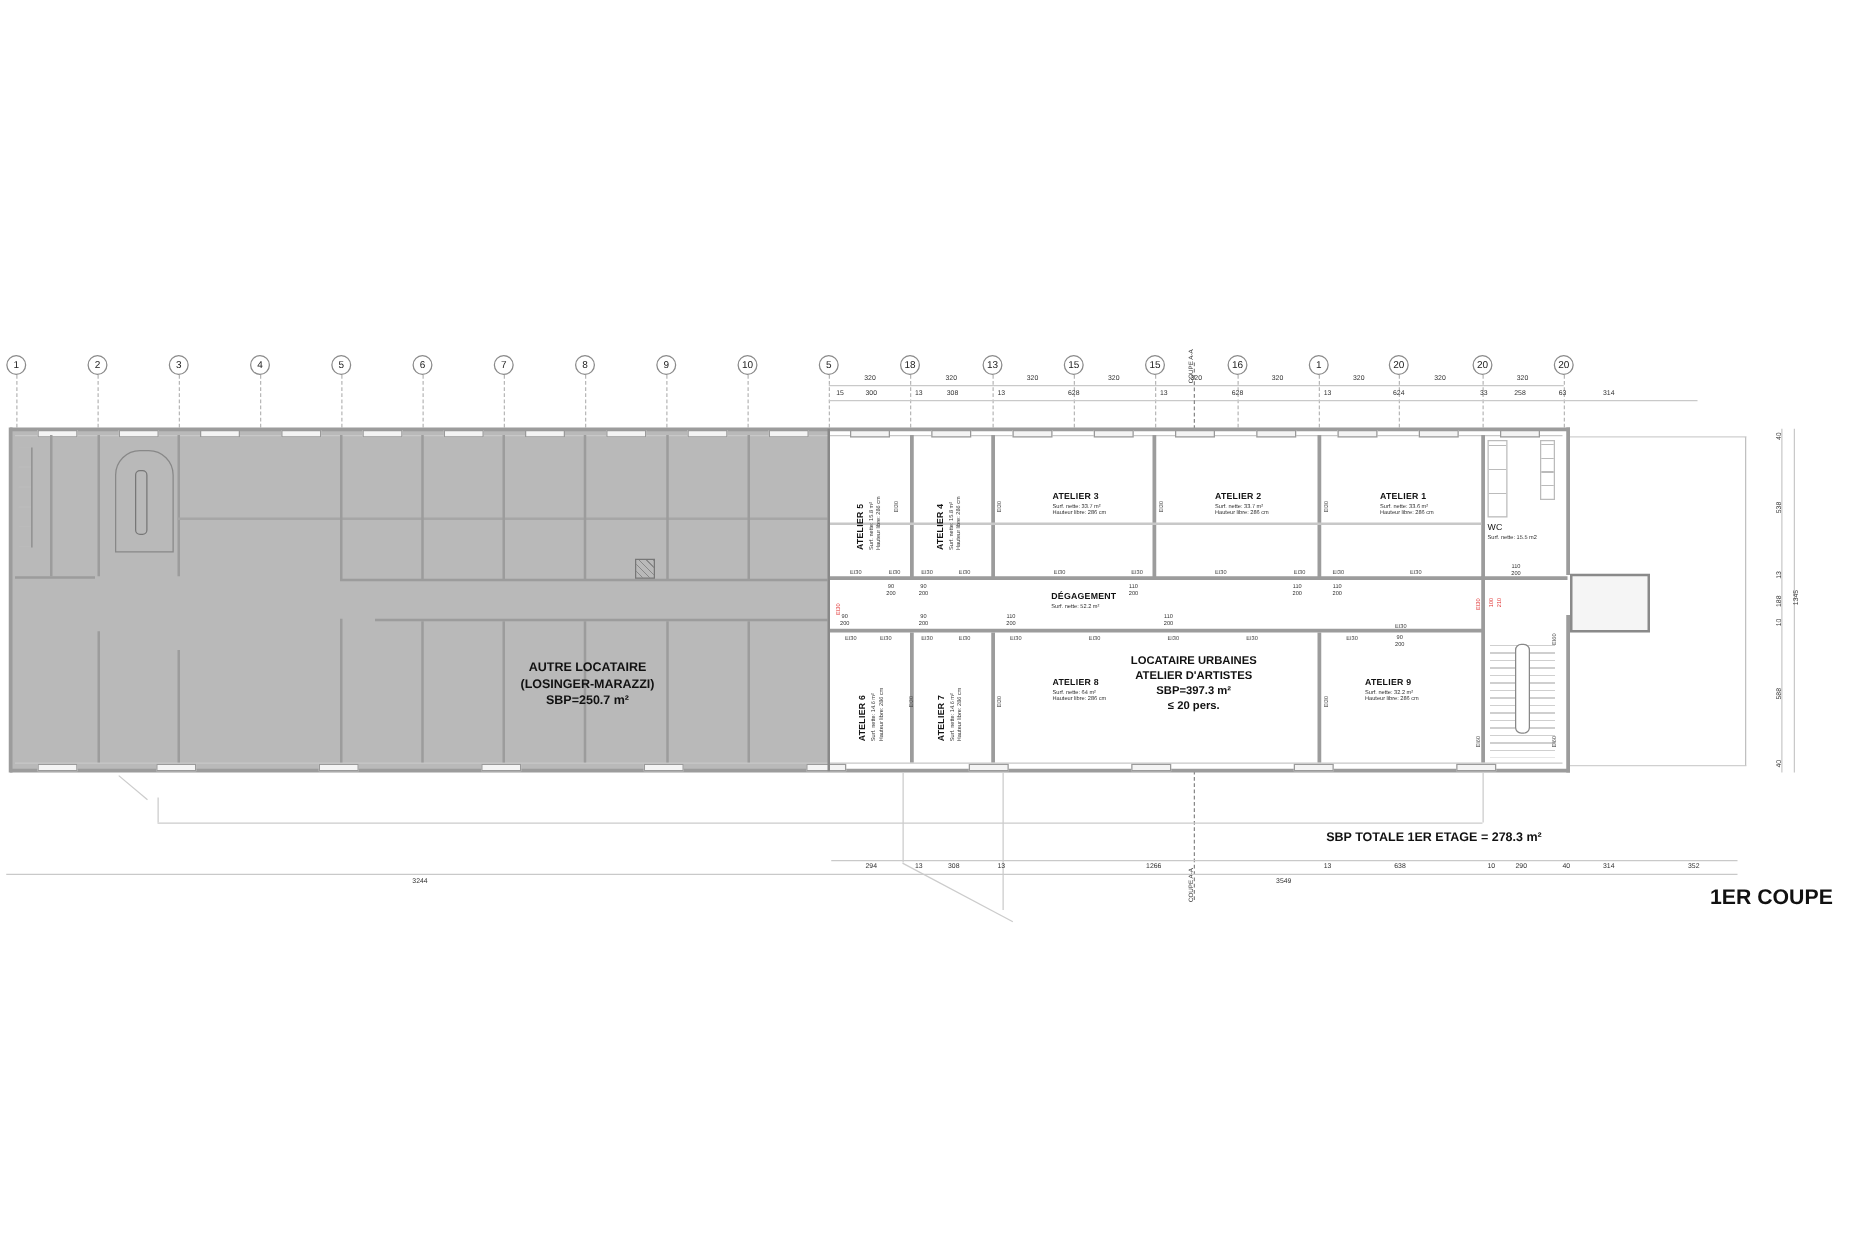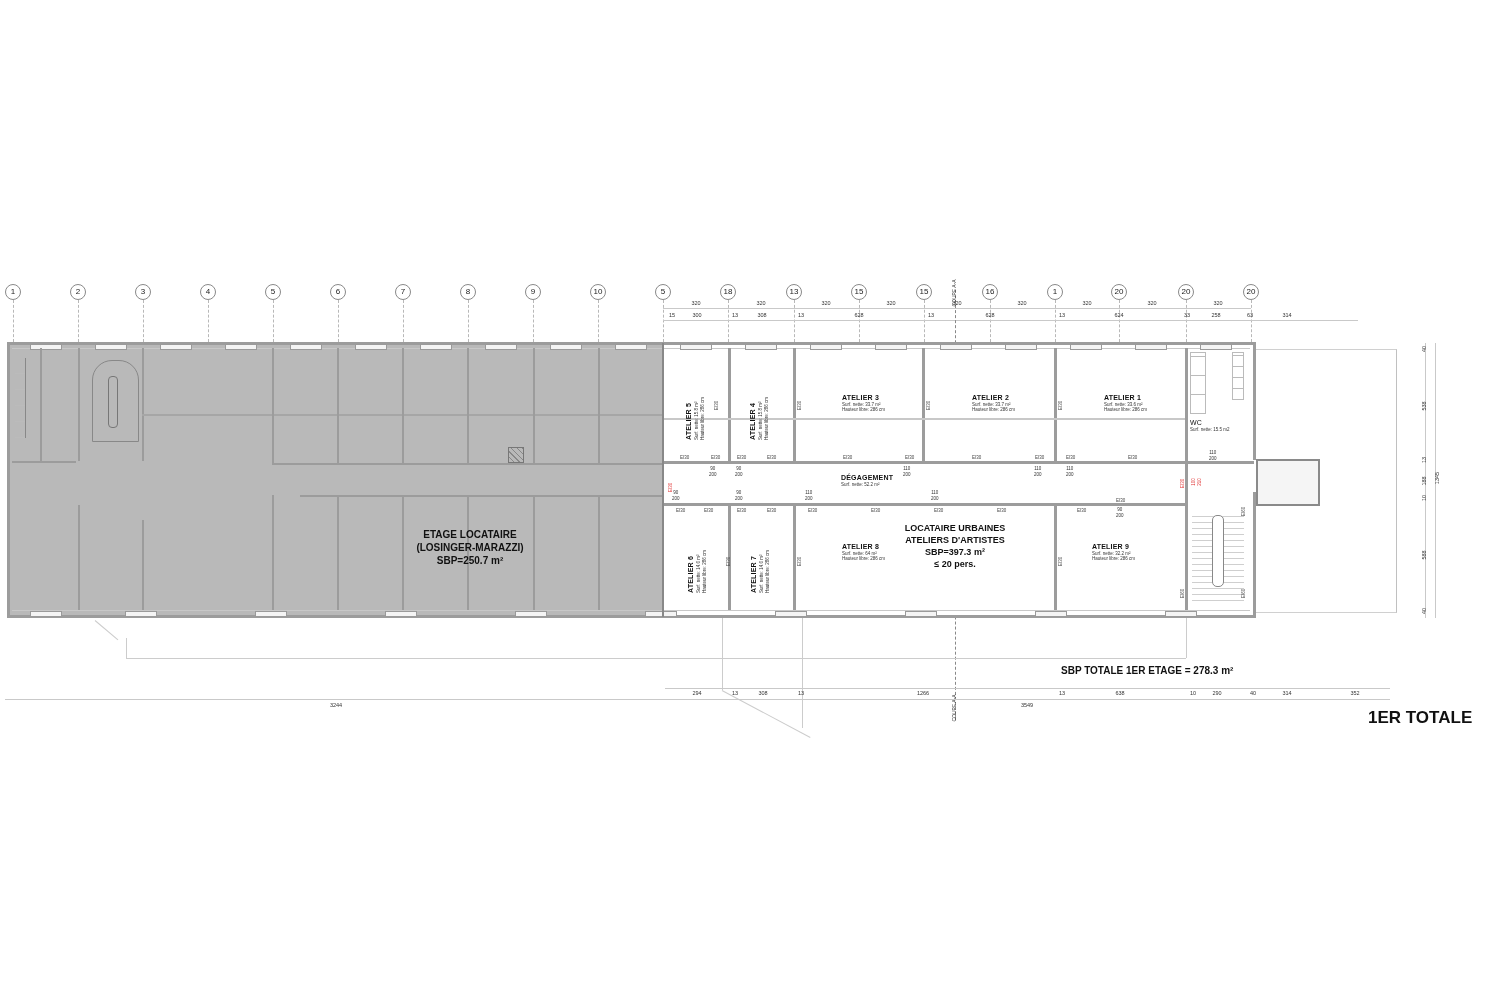--- a/index.html
+++ b/index.html
@@ -241,28 +241,28 @@
 
   <span class="room-title" style="left:1092px;top:543px;">ATELIER 9</span>
   <span class="room-sub" style="left:1092px;top:551px;">Surf. nette: 32.2 m²</span>
   <span class="room-sub" style="left:1092px;top:556px;">Hauteur libre: 286 cm</span>
 
   <span class="room-title" style="left:841px;top:474px;">DÉGAGEMENT</span>
   <span class="room-sub" style="left:841px;top:482px;">Surf. nette: 52.2 m²</span>
 </div>
 
 <div class="big-label" style="left:380px;top:528px;width:180px;font-size:10px;line-height:13px;">
-  <div>ETAGE LOCATAIRE</div>
+  <div>AUTRE LOCATAIRE</div>
   <div>(LOSINGER-MARAZZI)</div>
   <div>SBP=250.7 m²</div>
 </div>
 
 <div class="big-label" style="left:875px;top:522px;width:160px;font-size:9px;line-height:12px;">
   <div>LOCATAIRE URBAINES</div>
-  <div>ATELIERS D'ARTISTES</div>
+  <div>ATELIER D'ARTISTES</div>
   <div>SBP=397.3 m²</div>
   <div>≤ 20 pers.</div>
 </div>
 
 <div>
   <span class="ei" style="left:680px;top:455px;">EI30</span>
   <span class="ei" style="left:711px;top:455px;">EI30</span>
   <span class="ei" style="left:737px;top:455px;">EI30</span>
   <span class="ei" style="left:767px;top:455px;">EI30</span>
   <span class="ei" style="left:843px;top:455px;">EI30</span>
@@ -385,13 +385,13 @@
   <span class="dim-text" style="left:1120px;top:690px;">638</span>
   <span class="dim-text" style="left:1193px;top:690px;">10</span>
   <span class="dim-text" style="left:1217px;top:690px;">290</span>
   <span class="dim-text" style="left:1253px;top:690px;">40</span>
   <span class="dim-text" style="left:1287px;top:690px;">314</span>
   <span class="dim-text" style="left:1355px;top:690px;">352</span>
   <span class="dim-text" style="left:336px;top:702px;">3244</span>
   <span class="dim-text" style="left:1027px;top:702px;">3549</span>
 </div>
 
-<span class="abs" style="left:1368px;top:708px;font-size:17px;font-weight:bold;white-space:nowrap;">1ER TOTALE</span>
+<span class="abs" style="left:1368px;top:708px;font-size:17px;font-weight:bold;white-space:nowrap;">1ER COUPE</span>
 
 </body></html>

